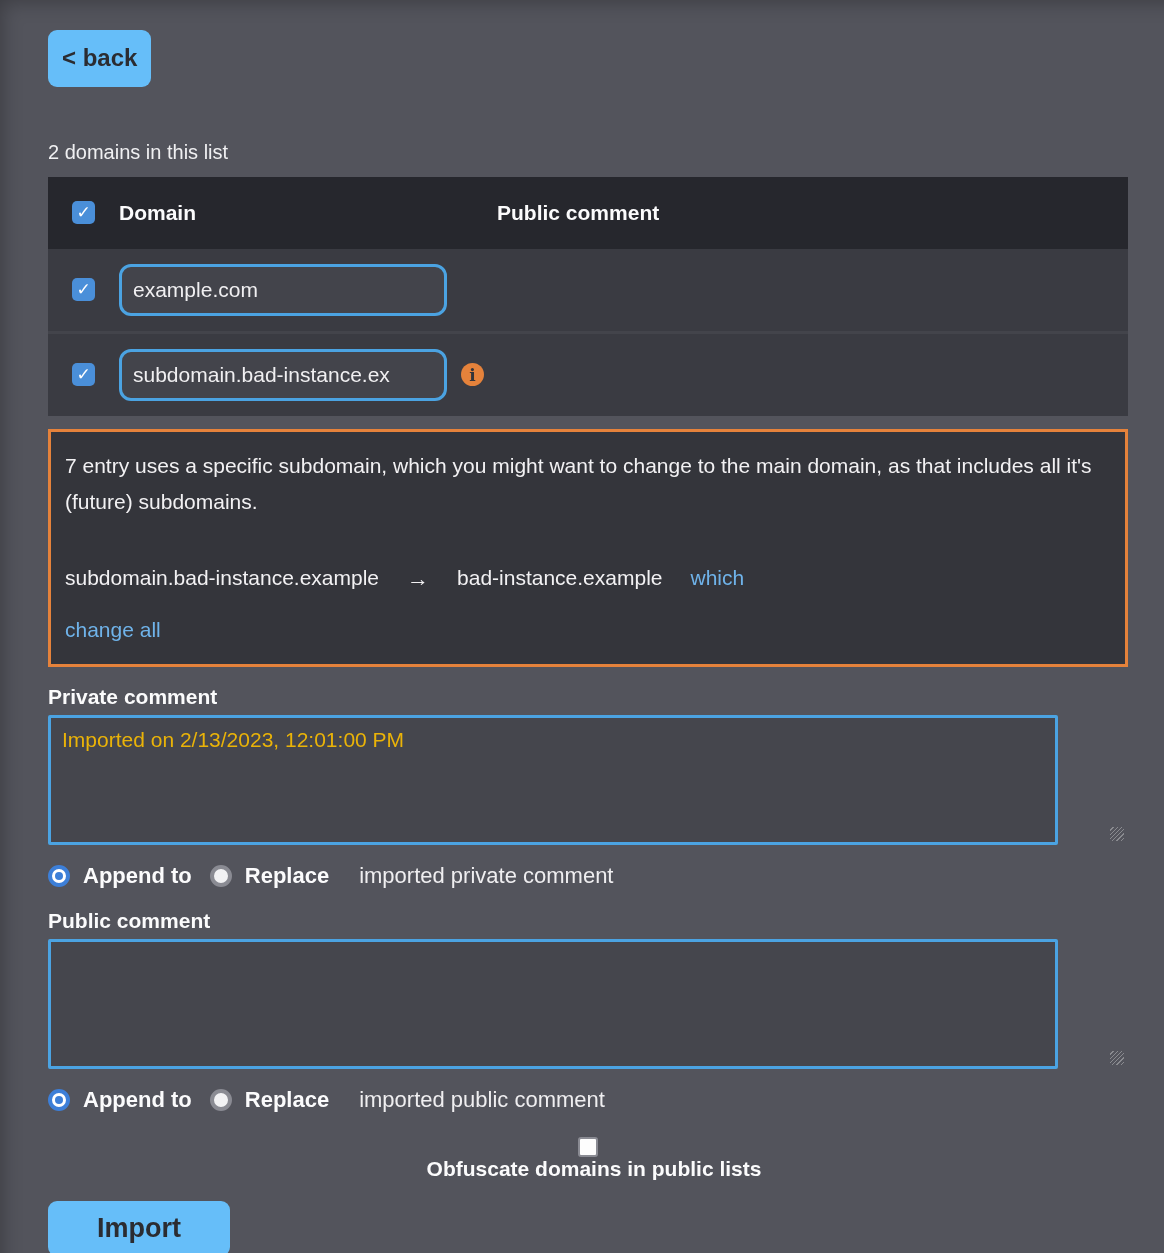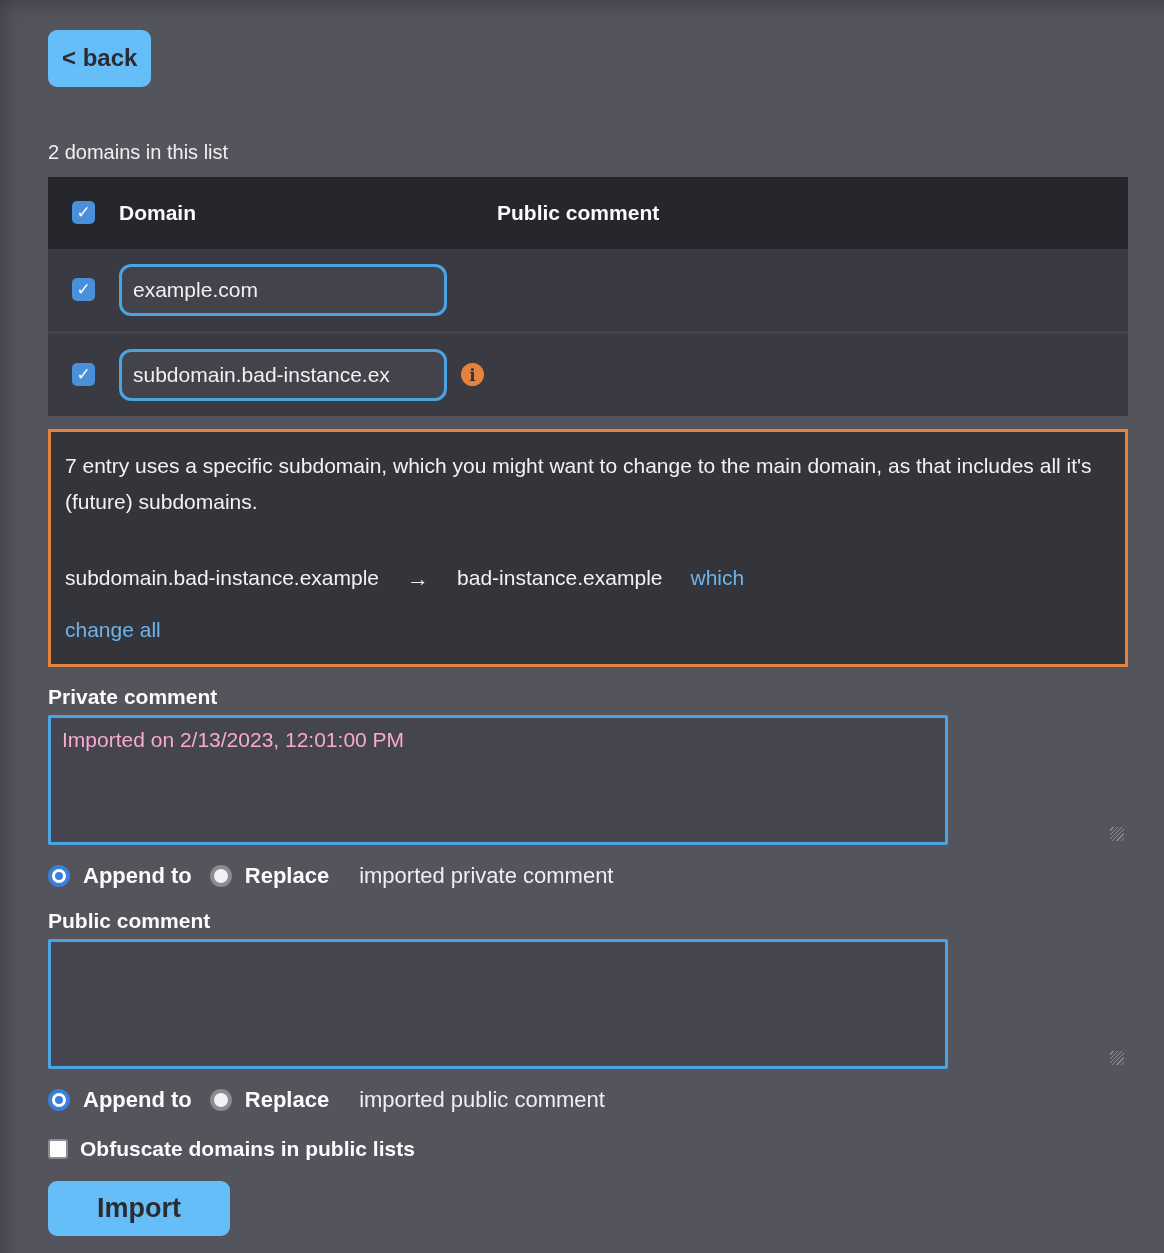--- a/index.html
+++ b/index.html
@@ -71,23 +71,23 @@
   .map-arrow{margin:0 28px;font-weight:bold;color:#F2F1F3;font-size:22px;}
   .map-to{color:#F2F1F3;}
   .link{color:#6FB3EA;cursor:pointer;text-decoration:none;}
   .map-change{margin-left:28px;font-size:21px;}
   .change-all{display:inline-block;margin-top:26px;font-size:21px;}
 
   
   .section-label{margin-top:18px;font-size:21px;font-weight:bold;color:#FBFBFC;}
   .ta-wrap{position:relative;width:1080px;margin-top:6px;}
   .comment-textarea{
-    width:900px;height:130px;box-sizing:border-box;display:block;
+    width:1010px;height:130px;box-sizing:border-box;display:block;
     background:#45464D;border:3px solid #4BA3E2;border-radius:2px;
-    color:#f9a8d4;font-size:21px;font-family:inherit;padding:8px 11px;
+    color:#eab308;font-size:21px;font-family:inherit;padding:8px 11px;
     resize:none;line-height:1.35;
   }
   .resize-grip{
     position:absolute;right:4px;bottom:4px;width:14px;height:14px;
     background:repeating-linear-gradient(135deg,transparent 0 2px,#8a8b90 2px 3px);
     pointer-events:none;
   }
 
   .radio-row{display:flex;align-items:center;margin-top:18px;font-size:22px;gap:0;}
   .radio{
@@ -99,21 +99,21 @@
   }
   .radio.checked::after{
     content:"";position:absolute;left:50%;top:50%;width:8px;height:8px;margin:-4px 0 0 -4px;
     border-radius:50%;background:#3D7FD8;
   }
   .radio.unchecked{background:#F2F2F4;border:4px solid #8A8B93;}
   .radio-label{font-weight:bold;color:#FBFBFC;margin-left:13px;}
   .radio + .radio-label{margin-right:18px;}
   .radio-suffix{color:#EFEEF0;margin-left:12px;}
 
-  .obfuscate-row{display:flex;align-items:center;margin-top:24px;}
+  .obfuscate-row{display:flex;align-items:center;margin-top:24px;flex-direction:column;}
   .obfuscate-row .checkbox{width:20px;height:20px;border-radius:3px;}
   .obfuscate-label{font-size:21px;font-weight:bold;color:#FBFBFC;margin-left:12px;}
 
   .import-btn{
     margin-top:20px;background:#66BEF9;color:#2B2C31;border:none;border-radius:9px;
     font-size:27px;font-weight:bold;font-family:inherit;
     width:182px;height:55px;cursor:pointer;
   }
 </style>
 </head>

